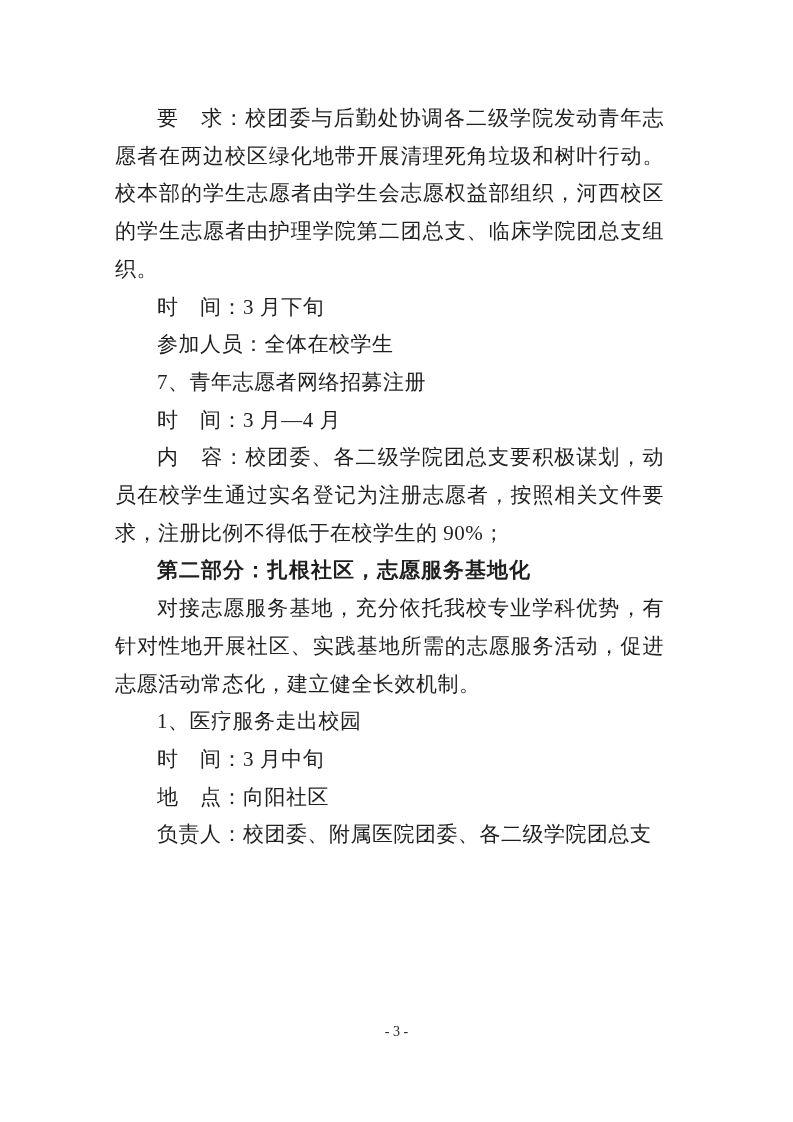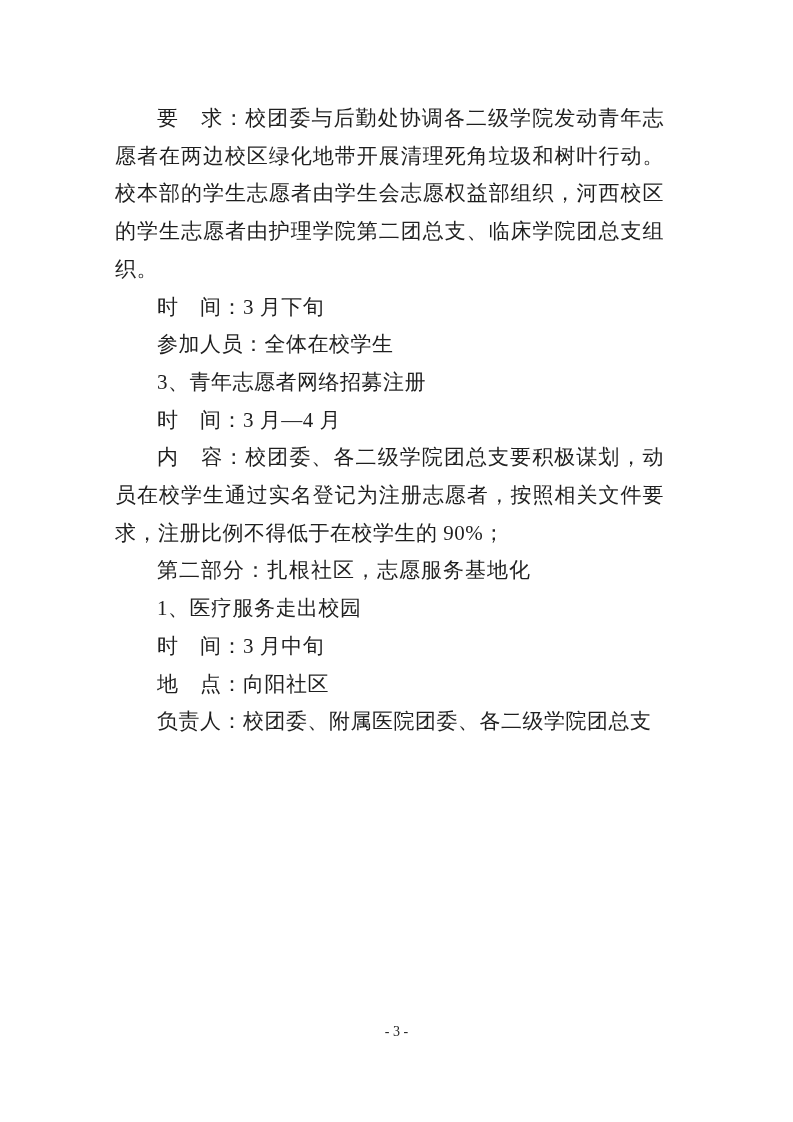--- a/index.html
+++ b/index.html
@@ -25,21 +25,21 @@
     line-height: 37.7px;
     text-align: justify;
     text-justify: inter-character;
     letter-spacing: 0.5px;
   }
   .para {
     margin: 0;
     text-indent: 2em;
   }
   .para.heading {
-    font-weight: normal;
+    font-weight: bold;
     letter-spacing: 1px;
   }
   .footer {
     position: absolute;
     top: 1022px;
     left: 0;
     width: 793px;
     text-align: center;
     font-size: 14px;
     line-height: 20px;
@@ -47,23 +47,24 @@
   }
 </style>
 </head>
 <body>
 
 <div class="page">
   <div class="content" id="doc-body">
       <p class="para">要　求：校团委与后勤处协调各二级学院发动青年志愿者在两边校区绿化地带开展清理死角垃圾和树叶行动。校本部的学生志愿者由学生会志愿权益部组织，河西校区的学生志愿者由护理学院第二团总支、临床学院团总支组织。</p>
       <p class="para">时　间：3 月下旬</p>
       <p class="para">参加人员：全体在校学生</p>
-      <p class="para">3、青年志愿者网络招募注册</p>
+      <p class="para">7、青年志愿者网络招募注册</p>
       <p class="para">时　间：3 月—4 月</p>
       <p class="para">内　容：校团委、各二级学院团总支要积极谋划，动员在校学生通过实名登记为注册志愿者，按照相关文件要求，注册比例不得低于在校学生的 90%；</p>
       <p class="para heading">第二部分：扎根社区，志愿服务基地化</p>
+      <p class="para">对接志愿服务基地，充分依托我校专业学科优势，有针对性地开展社区、实践基地所需的志愿服务活动，促进志愿活动常态化，建立健全长效机制。</p>
       <p class="para">1、医疗服务走出校园</p>
       <p class="para">时　间：3 月中旬</p>
       <p class="para">地　点：向阳社区</p>
       <p class="para">负责人：校团委、附属医院团委、各二级学院团总支</p>
     </div>
   <div class="footer">- 3 -</div>
 </div>
 
 </body></html>

